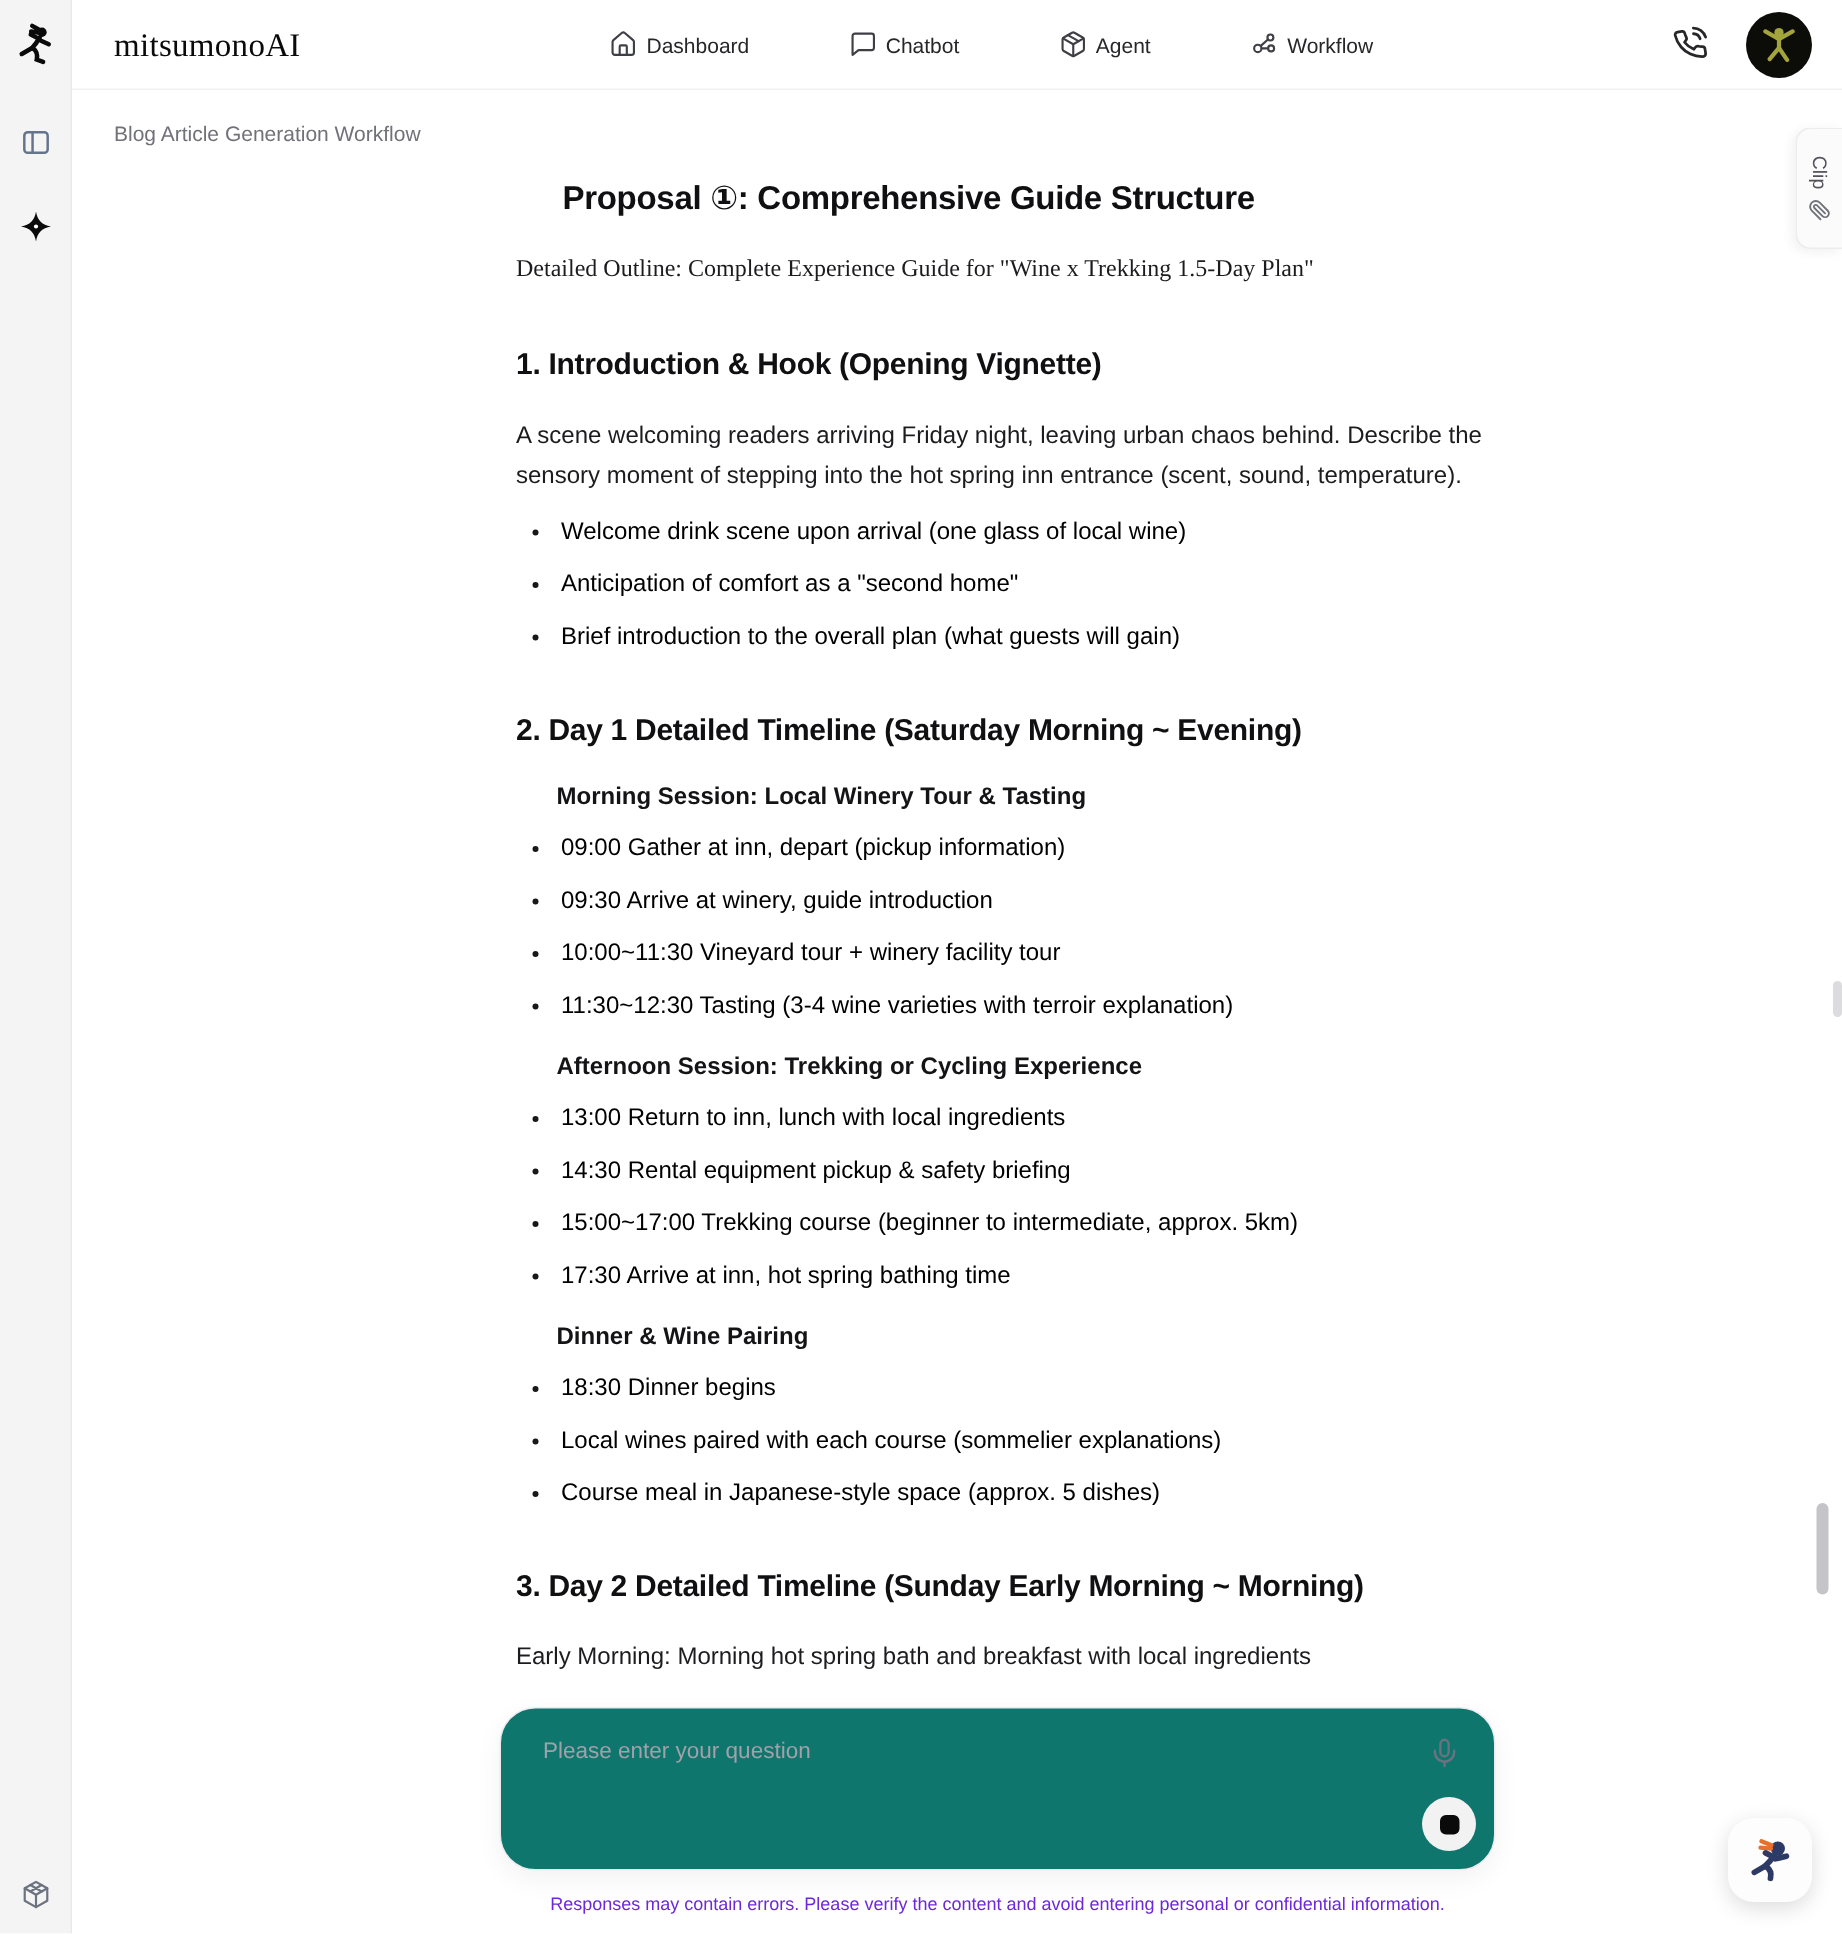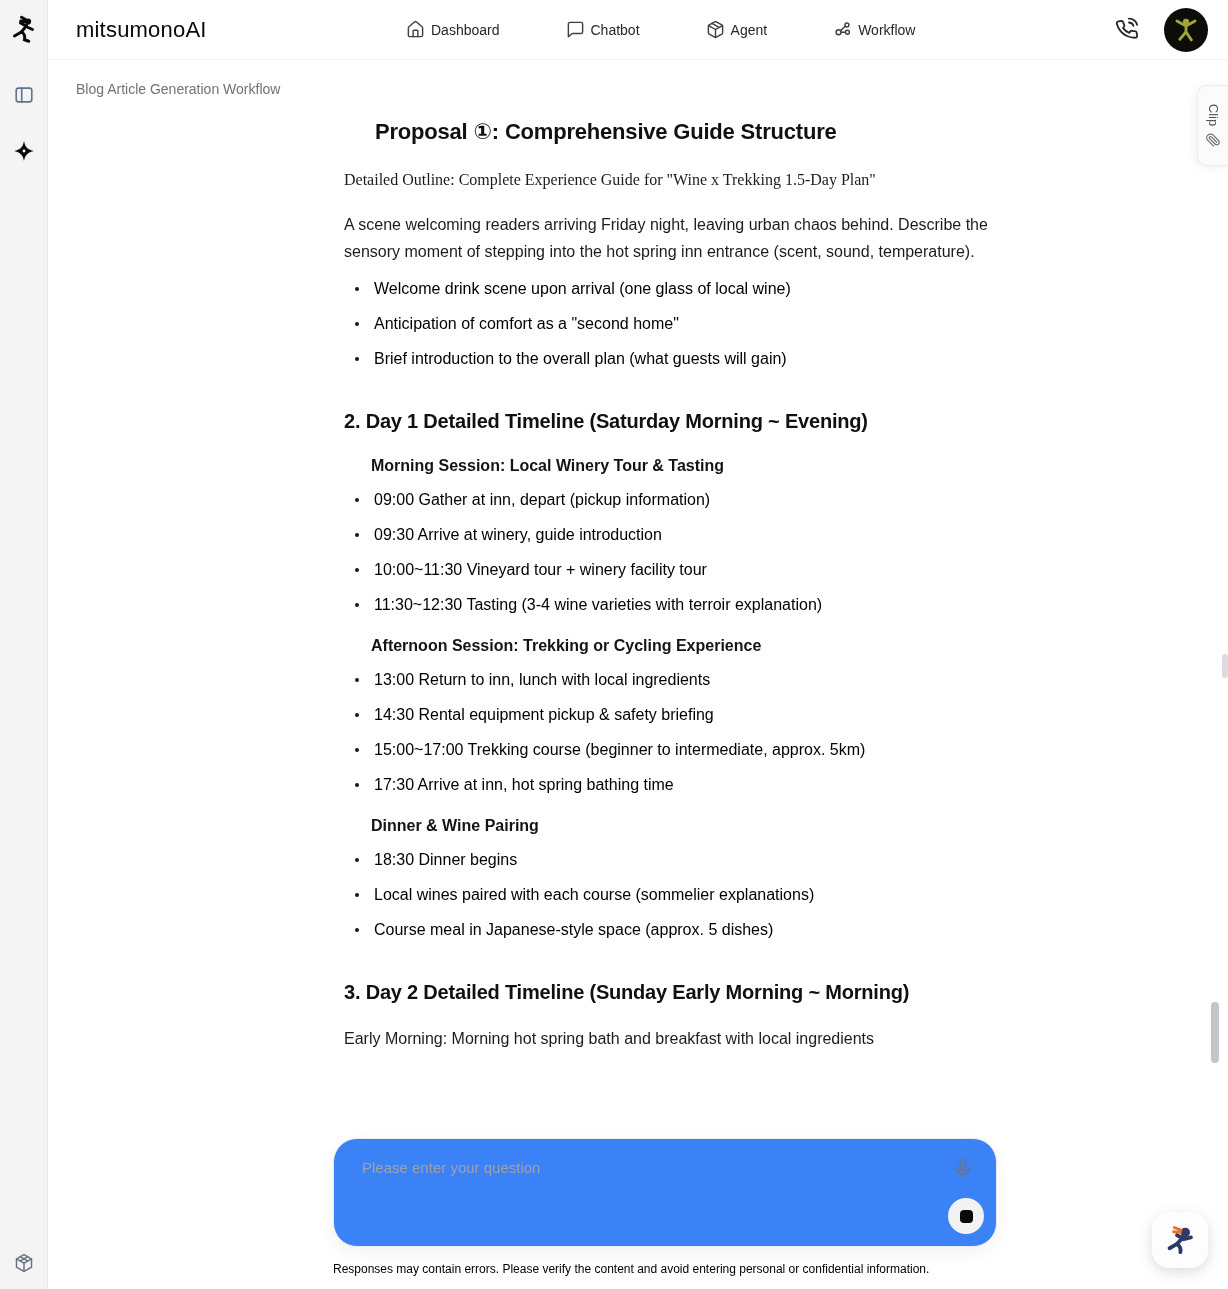--- a/index.html
+++ b/index.html
@@ -21,21 +21,21 @@
   .rail-btn.sparkle { top:131px; }
   .rail-btn.boxes   { bottom:6px; }
 
   
   .header {
     position:absolute; left:48px; right:0; top:0; height:60px;
     background:#fff; border-bottom:1px solid #f1f1f2; z-index:5;
   }
   .brand {
     position:absolute; left:28px; top:50%; transform:translateY(-50%);
-    font-family:Liberation Sans, sans-serif;
+    font-family:Liberation Serif, serif;
     font-size:22px; color:#0a0a0a; letter-spacing:.2px; cursor:pointer;
   }
   .nav { position:absolute; left:358px; top:0; height:100%; display:flex; align-items:center; gap:66px; }
   .nav-item { display:flex; align-items:center; gap:6px; font-size:14px; color:#27272a; cursor:pointer; white-space:nowrap; }
   .header-right { position:absolute; right:20px; top:0; height:100%; display:flex; align-items:center; gap:24px; }
   .phone-btn { cursor:pointer; }
   .avatar {
     width:44px; height:44px; border-radius:50%; background:#0c0c09; overflow:hidden; cursor:pointer;
     display:flex; align-items:center; justify-content:center;
   }
@@ -75,40 +75,40 @@
   .scroll-thumb-inner { position:absolute; right:9px; top:1002px; width:8px; height:61px; border-radius:4px; background:#c4c4c9; z-index:2; cursor:pointer; }
   .scroll-thumb-outer { position:absolute; right:0; top:654px; width:6px; height:24px; border-radius:3px; background:#dcdcdf; z-index:2; cursor:pointer; }
 
   
   .fade-overlay {
     position:absolute; left:48px; right:0; top:1112px; bottom:0; z-index:2;
     background:linear-gradient(to bottom, rgba(255,255,255,0) 0%, rgba(255,255,255,.85) 14%, #fff 26%);
   }
   .composer {
     position:absolute; left:333px; top:1138px; width:664px; height:109px; z-index:3;
-    background:#3b82f6; border:1px solid #ebebef; border-radius:24px;
+    background:#0f766e; border:1px solid #ebebef; border-radius:24px;
     box-shadow:0 6px 18px rgba(0,0,0,.05);
   }
   .composer textarea {
     position:absolute; left:28px; top:20px; right:64px; height:70px;
     border:none; outline:none; resize:none; background:transparent;
     font-family:"Liberation Sans","DejaVu Sans",sans-serif;
     font-size:15px; color:#18181b;
   }
   .composer textarea::placeholder { color:#a1a1aa; }
   .mic-btn { position:absolute; top:19px; right:22px; cursor:pointer; }
   .stop-btn {
     position:absolute; right:12px; bottom:12px; width:36px; height:36px;
     border-radius:50%; background:#f2f2f3; border:none; cursor:pointer;
     display:flex; align-items:center; justify-content:center;
   }
   .stop-btn .square { width:13px; height:13px; border-radius:4px; background:#0a0a0a; }
   .disclaimer {
     position:absolute; left:333px; width:664px; top:1262px; z-index:3;
-    text-align:left; font-size:12px; color:#000000;
+    text-align:center; font-size:12px; color:#6d28d9;
   }
 
   
   .fab {
     position:absolute; left:1152px; top:1212px; width:56px; height:56px; z-index:7;
     background:#fdfdfd; border-radius:17px; box-shadow:0 4px 14px rgba(0,0,0,.14);
     display:flex; align-items:center; justify-content:center; cursor:pointer;
   }
 </style>
 </head>
@@ -221,20 +221,21 @@
     </div>
   </div>
 </div>
 
 <div class="breadcrumb">Blog Article Generation Workflow</div>
 
 <div class="doc">
   <h1>Proposal ①: Comprehensive Guide Structure</h1>
   <div class="subtitle">Detailed Outline: Complete Experience Guide for "Wine x Trekking 1.5-Day Plan"</div>
 
+  <h2>1. Introduction &amp; Hook (Opening Vignette)</h2>
   <p class="body">A scene welcoming readers arriving Friday night, leaving urban chaos behind. Describe the sensory moment of stepping into the hot spring inn entrance (scent, sound, temperature).</p>
   <ul>
     <li>Welcome drink scene upon arrival (one glass of local wine)</li>
     <li>Anticipation of comfort as a "second home"</li>
     <li>Brief introduction to the overall plan (what guests will gain)</li>
   </ul>
 
   <h2>2. Day 1 Detailed Timeline (Saturday Morning ~ Evening)</h2>
   <h3>Morning Session: Local Winery Tour &amp; Tasting</h3>
   <ul>

